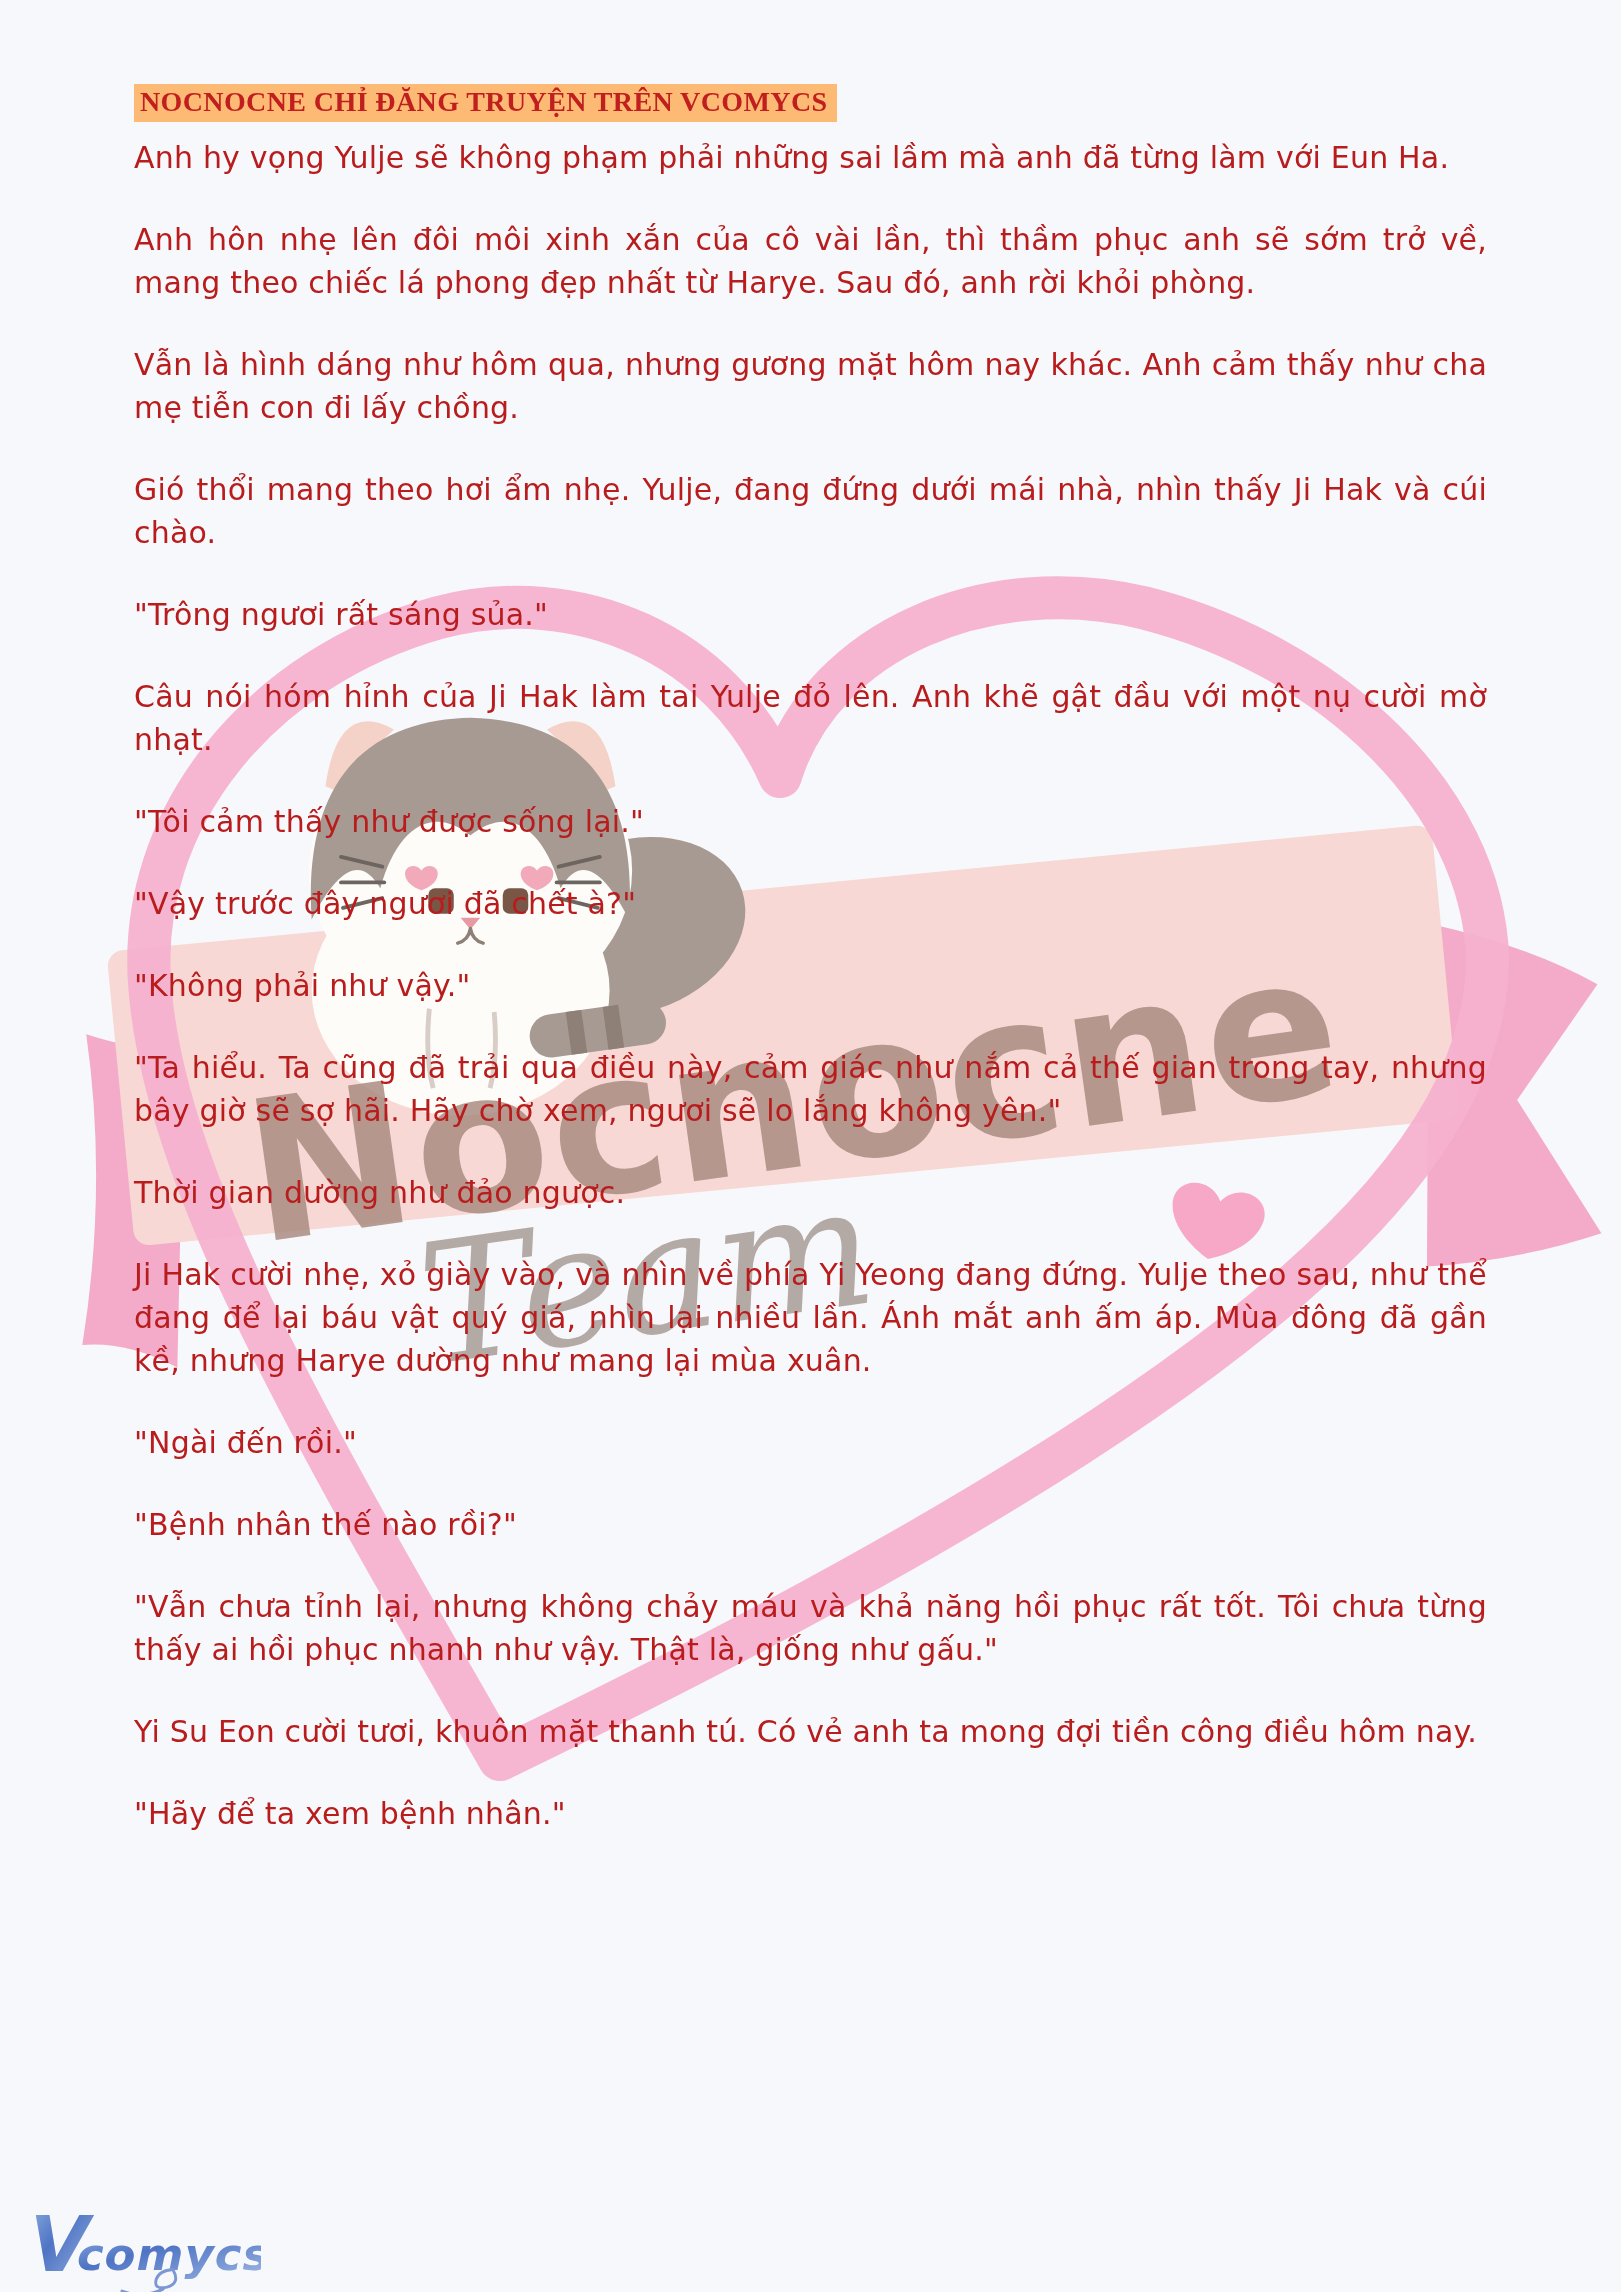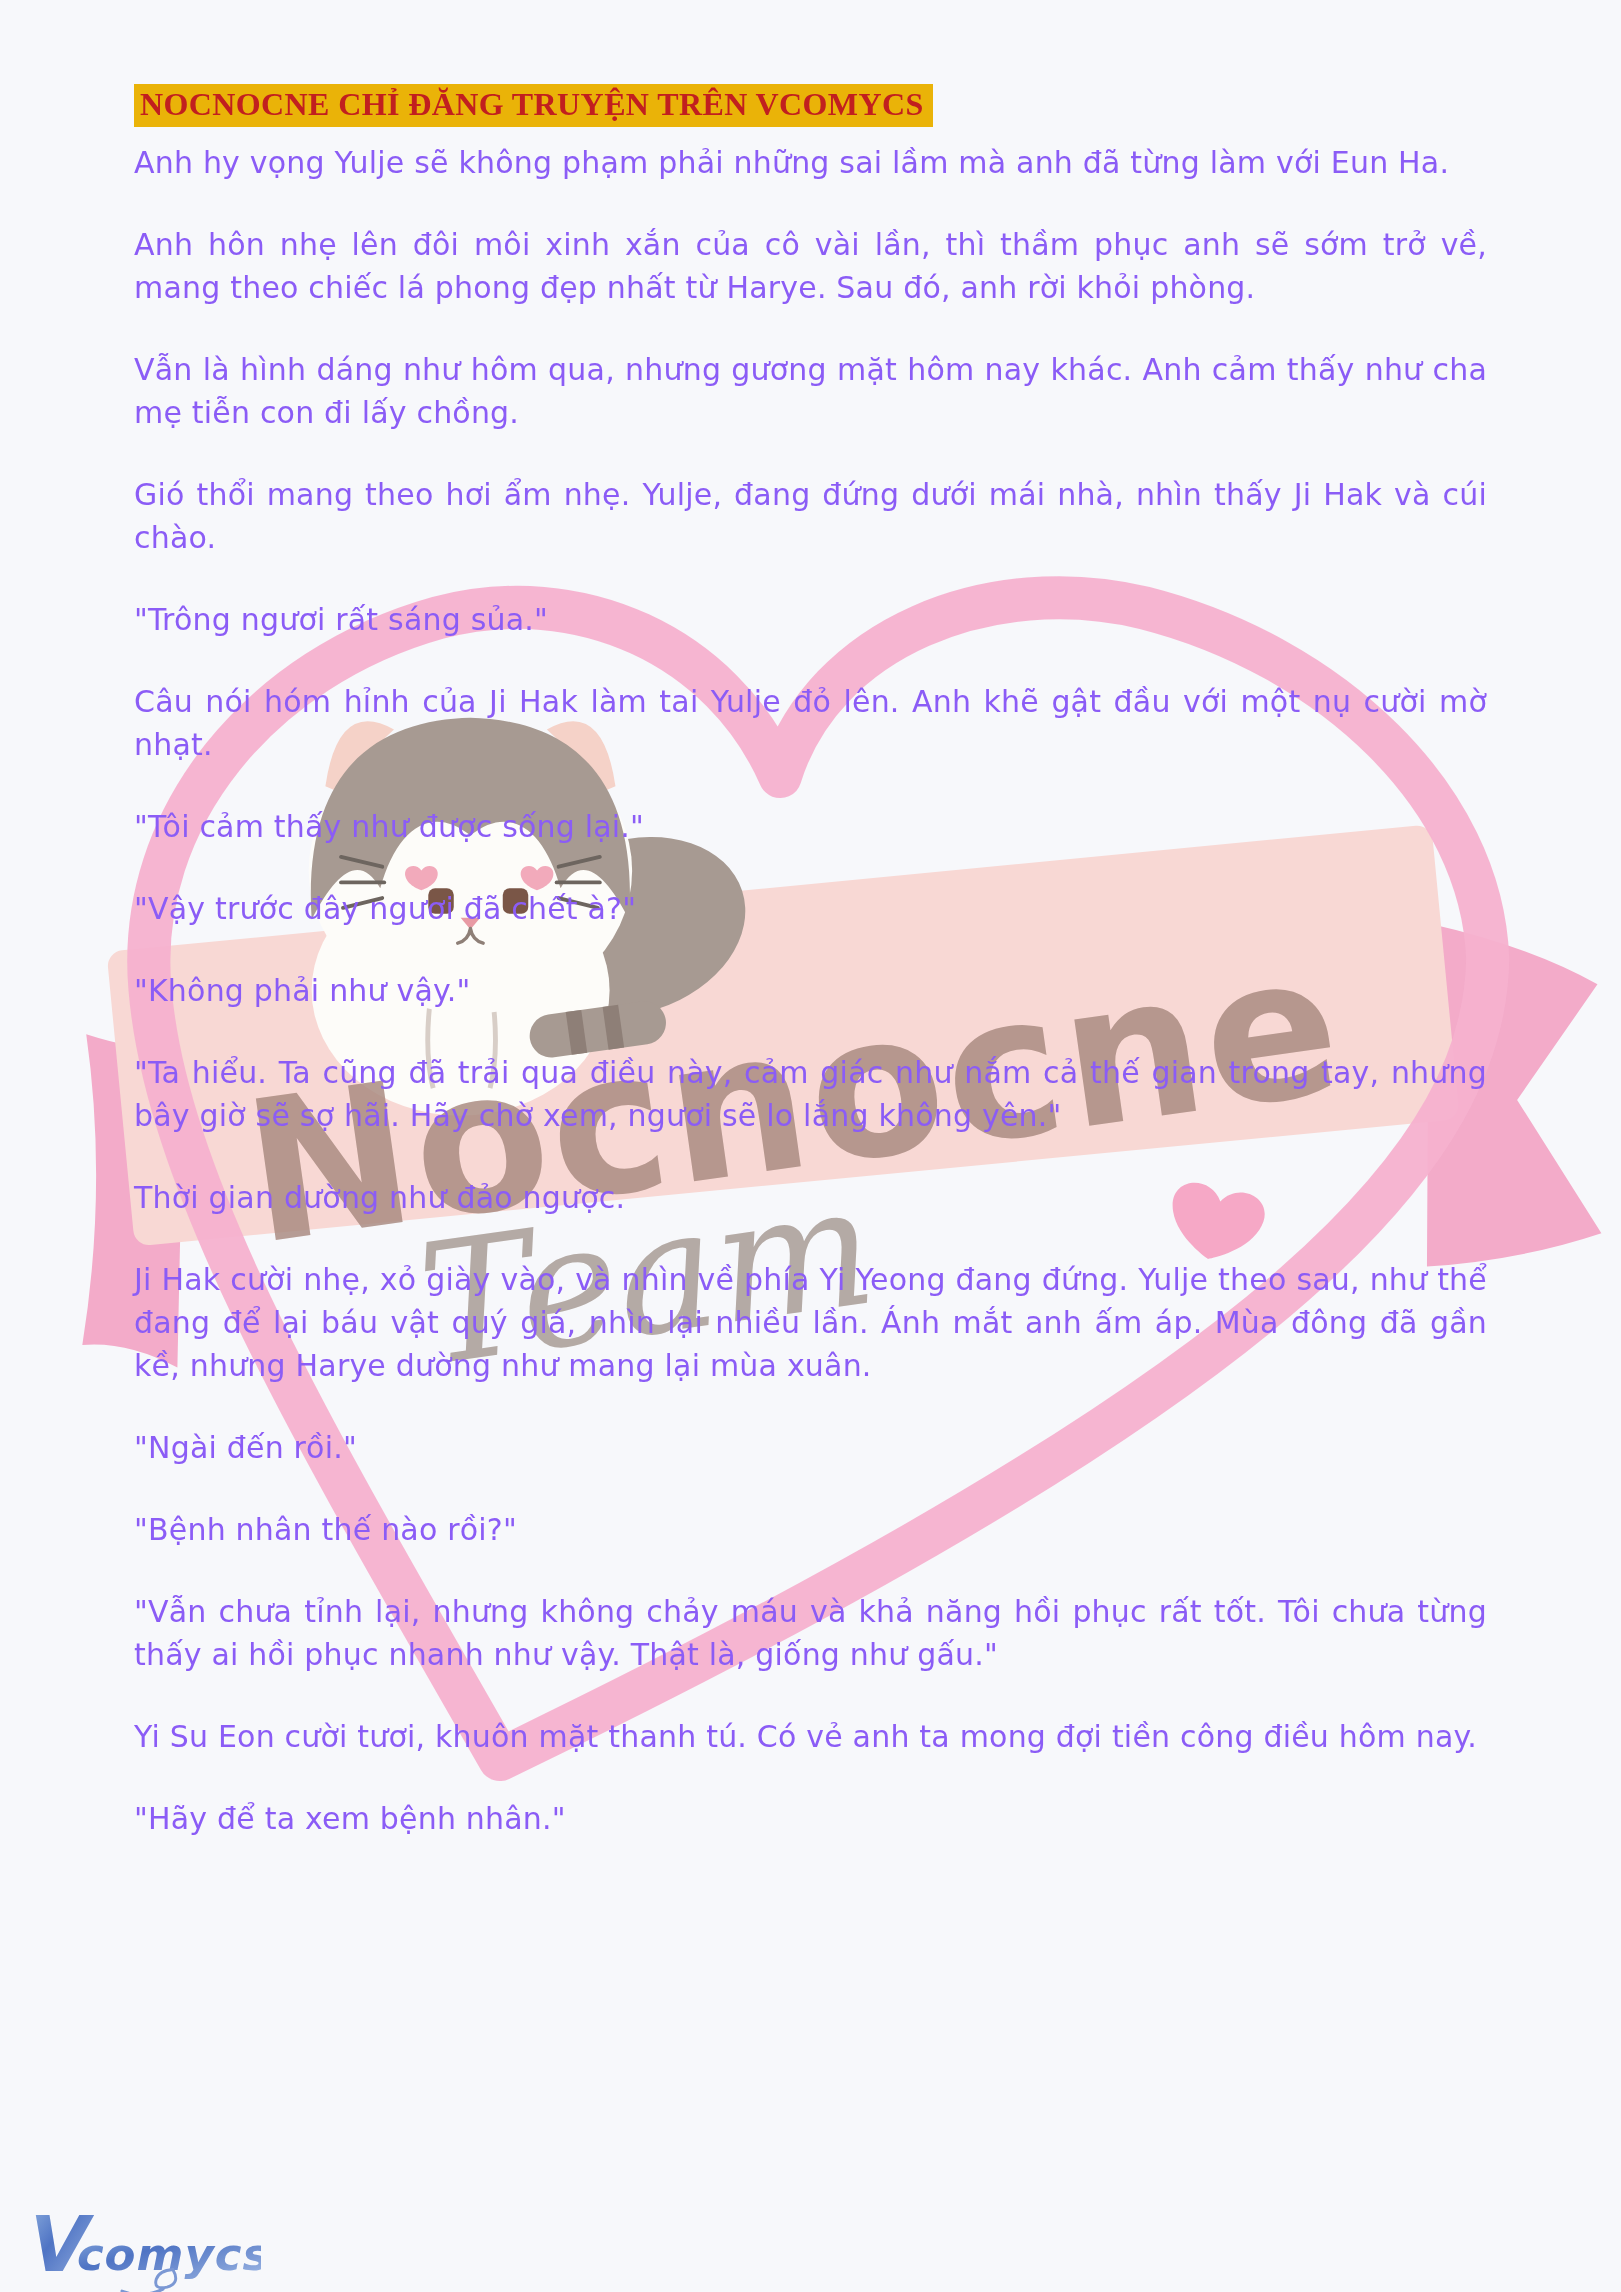--- a/index.html
+++ b/index.html
@@ -14,33 +14,33 @@
     position:absolute;left:0;top:0;width:1621px;height:2293px;
     pointer-events:none;
   }
   .content{
     position:absolute;left:134px;top:0;width:1353px;
   }
   .notice{
     display:inline-block;
     margin-top:84px;
     padding:2px 9.8px 3.9px 5.9px;
-    background:#eab308;
+    background:#fdba74;
     color:#c11f1f;
     font-family:"Liberation Serif",serif;
     font-weight:bold;
-    font-size:32px;
+    font-size:28px;
     letter-spacing:0.4px;
     white-space:nowrap;
   }
   .paragraphs p.para{
     margin:39px 0 0 0;
     font-size:30px;
     line-height:43px;
-    color:#8b5cf6;
+    color:#b91c1c;
     text-align:justify;
     letter-spacing:0.2px;
   }
   .paragraphs p.para:first-of-type{margin-top:13.7px;}
   .logo{
     position:absolute;left:25.5px;top:2199px;width:235px;height:94px;
   }
   .wm-word{
     font-family:"DejaVu Sans",sans-serif;
     font-weight:800;

